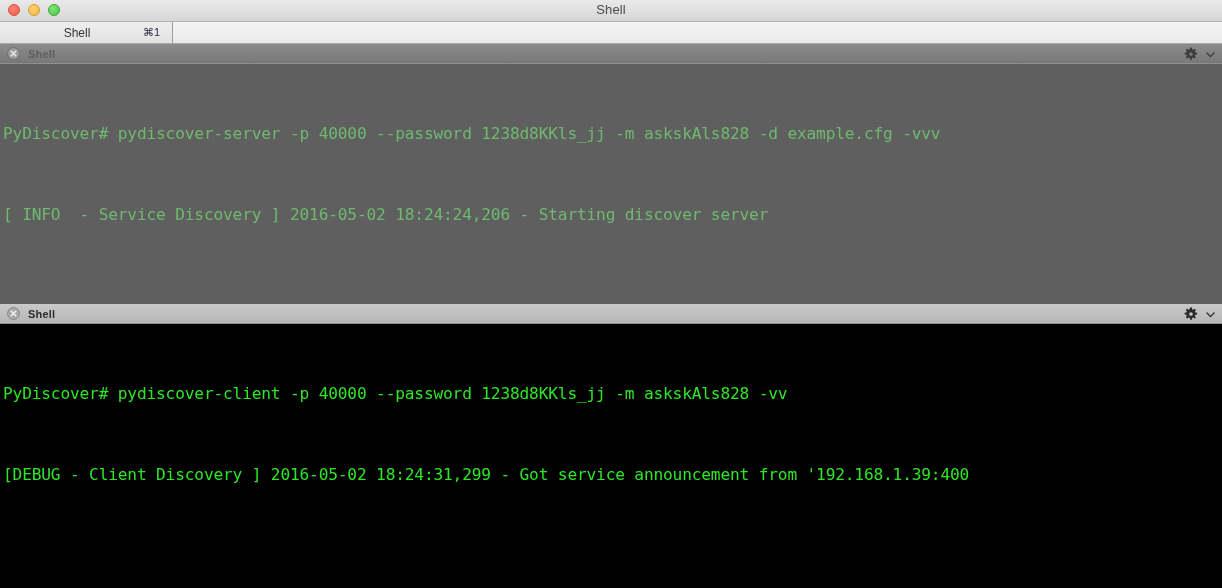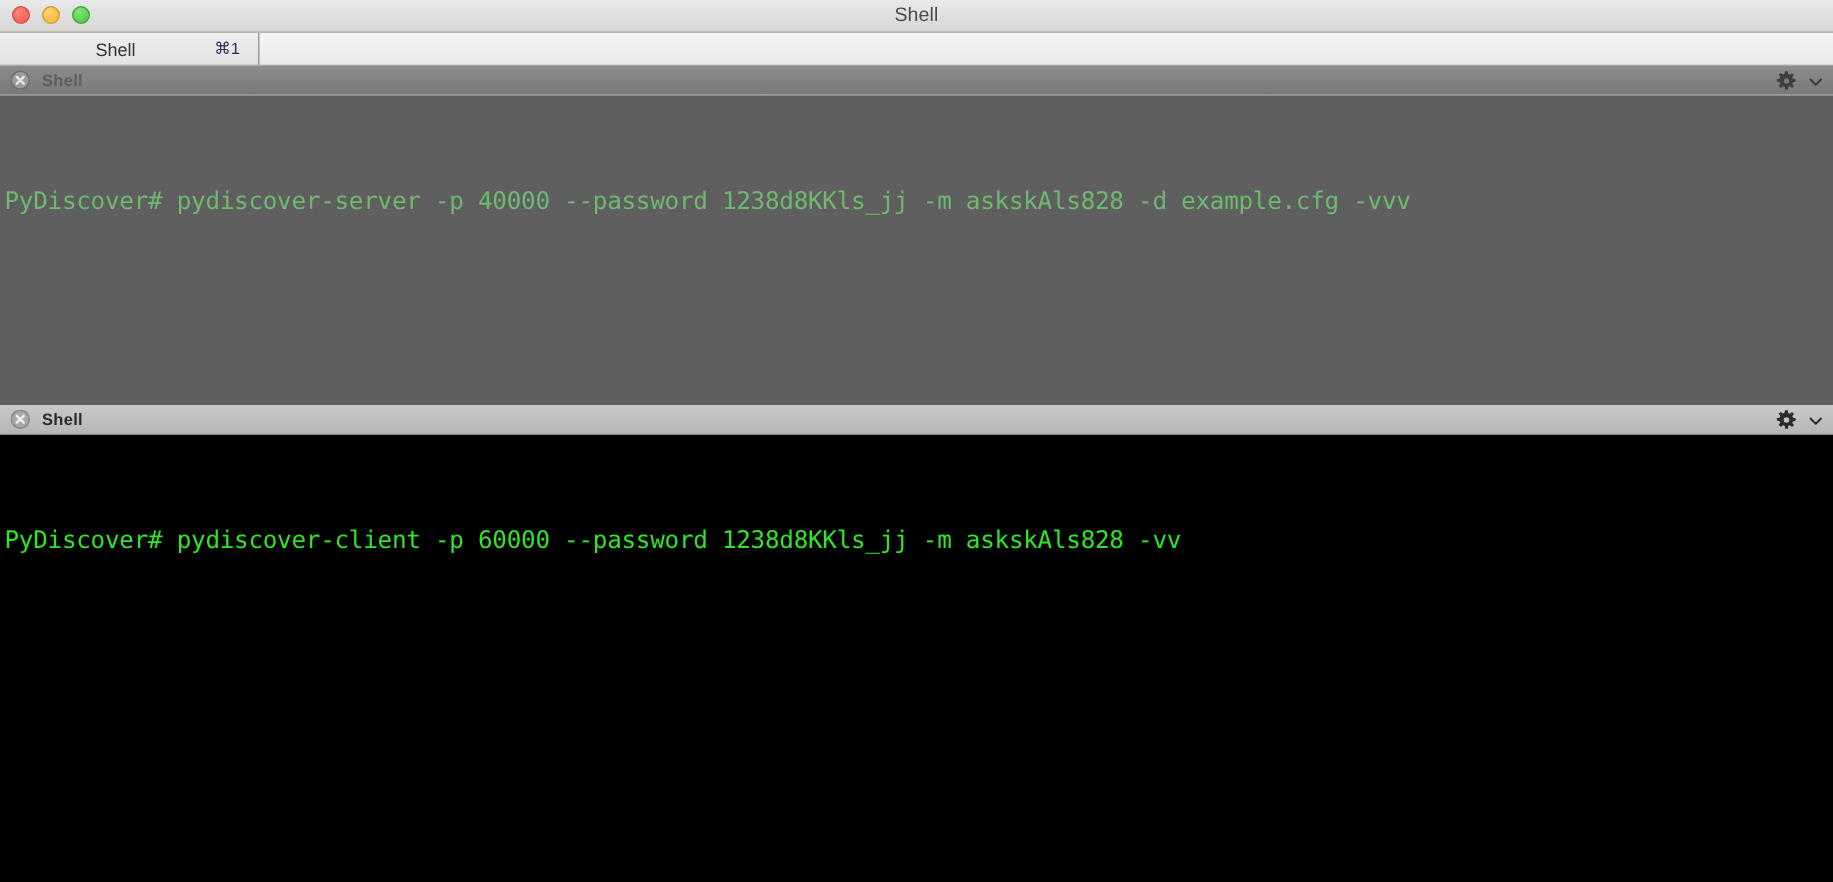--- a/index.html
+++ b/index.html
@@ -147,21 +147,21 @@
     line-height: 27px;
     letter-spacing: -0.18px;
     padding: 2px 0 0 3px;
     white-space: pre;
     overflow: hidden;
     box-sizing: border-box;
   }
   .pane-server .term {
     background: #5f5f5f;
     color: #6fb96f;
-    height: 206px;
+    height: 240px;
   }
   .pane-client .term {
     background: #000000;
     color: #2ee626;
     height: 304px;
   }
   .term .line { display: block; }
 </style>
 </head>
 <body>
@@ -200,20 +200,21 @@
             <path fill="#3a3a3a" d="M7 0.6h2l0.3 2 1.3 0.55 1.6-1.2 1.45 1.45-1.2 1.6 0.55 1.3 2 0.3v2l-2 0.3-0.55 1.3 1.2 1.6-1.45 1.45-1.6-1.2-1.3 0.55-0.3 2h-2l-0.3-2-1.3-0.55-1.6 1.2L2.05 11.7l1.2-1.6L2.7 8.8l-2-0.3v-2l2-0.3 0.55-1.3-1.2-1.6L3.5 1.85l1.6 1.2 1.3-0.55z" opacity="0.95"></path>
             <circle cx="8" cy="8" r="2.1" fill="#787878"></circle>
           </svg>
           <svg class="chevron-icon" viewBox="0 0 11 11">
             <path d="M2 4 L5.5 7.6 L9 4" fill="none" stroke="#3a3a3a" stroke-width="1.3" stroke-linecap="round" stroke-linejoin="round"></path>
           </svg>
         </div>
       </div>
       <div class="term">
         <span class="line">PyDiscover# pydiscover-server -p 40000 --password 1238d8KKls_jj -m askskAls828 -d example.cfg -vvv</span>
+        <span class="line">[ INFO  - Service Discovery ] 2016-05-02 18:24:24,206 - Starting discover server</span>
         
         
         
       </div>
     </div>
 
     <div class="pane pane-client">
       <div class="pane-header active">
         <svg class="close-icon" viewBox="0 0 13 13">
           <circle cx="6.5" cy="6.5" r="6" fill="#a8a8a8" stroke="#8a8a8a" stroke-width="1"></circle>
@@ -224,21 +225,22 @@
           <svg class="gear-icon" viewBox="0 0 16 16">
             <path fill="#2b2b2b" d="M7 0.6h2l0.3 2 1.3 0.55 1.6-1.2 1.45 1.45-1.2 1.6 0.55 1.3 2 0.3v2l-2 0.3-0.55 1.3 1.2 1.6-1.45 1.45-1.6-1.2-1.3 0.55-0.3 2h-2l-0.3-2-1.3-0.55-1.6 1.2L2.05 11.7l1.2-1.6L2.7 8.8l-2-0.3v-2l2-0.3 0.55-1.3-1.2-1.6L3.5 1.85l1.6 1.2 1.3-0.55z"></path>
             <circle cx="8" cy="8" r="2.1" fill="#c2c2c2"></circle>
           </svg>
           <svg class="chevron-icon" viewBox="0 0 11 11">
             <path d="M2 4 L5.5 7.6 L9 4" fill="none" stroke="#2b2b2b" stroke-width="1.3" stroke-linecap="round" stroke-linejoin="round"></path>
           </svg>
         </div>
       </div>
       <div class="term">
-        <span class="line">PyDiscover# pydiscover-client -p 60000 --password 1238d8KKls_jj -m askskAls828 -vv</span>
+        <span class="line">PyDiscover# pydiscover-client -p 40000 --password 1238d8KKls_jj -m askskAls828 -vv</span>
+        <span class="line">[DEBUG - Client Discovery ] 2016-05-02 18:24:31,299 - Got service announcement from '192.168.1.39:400</span>
         
         
         
         
       </div>
     </div>
 
   </div>
 </div>
 

